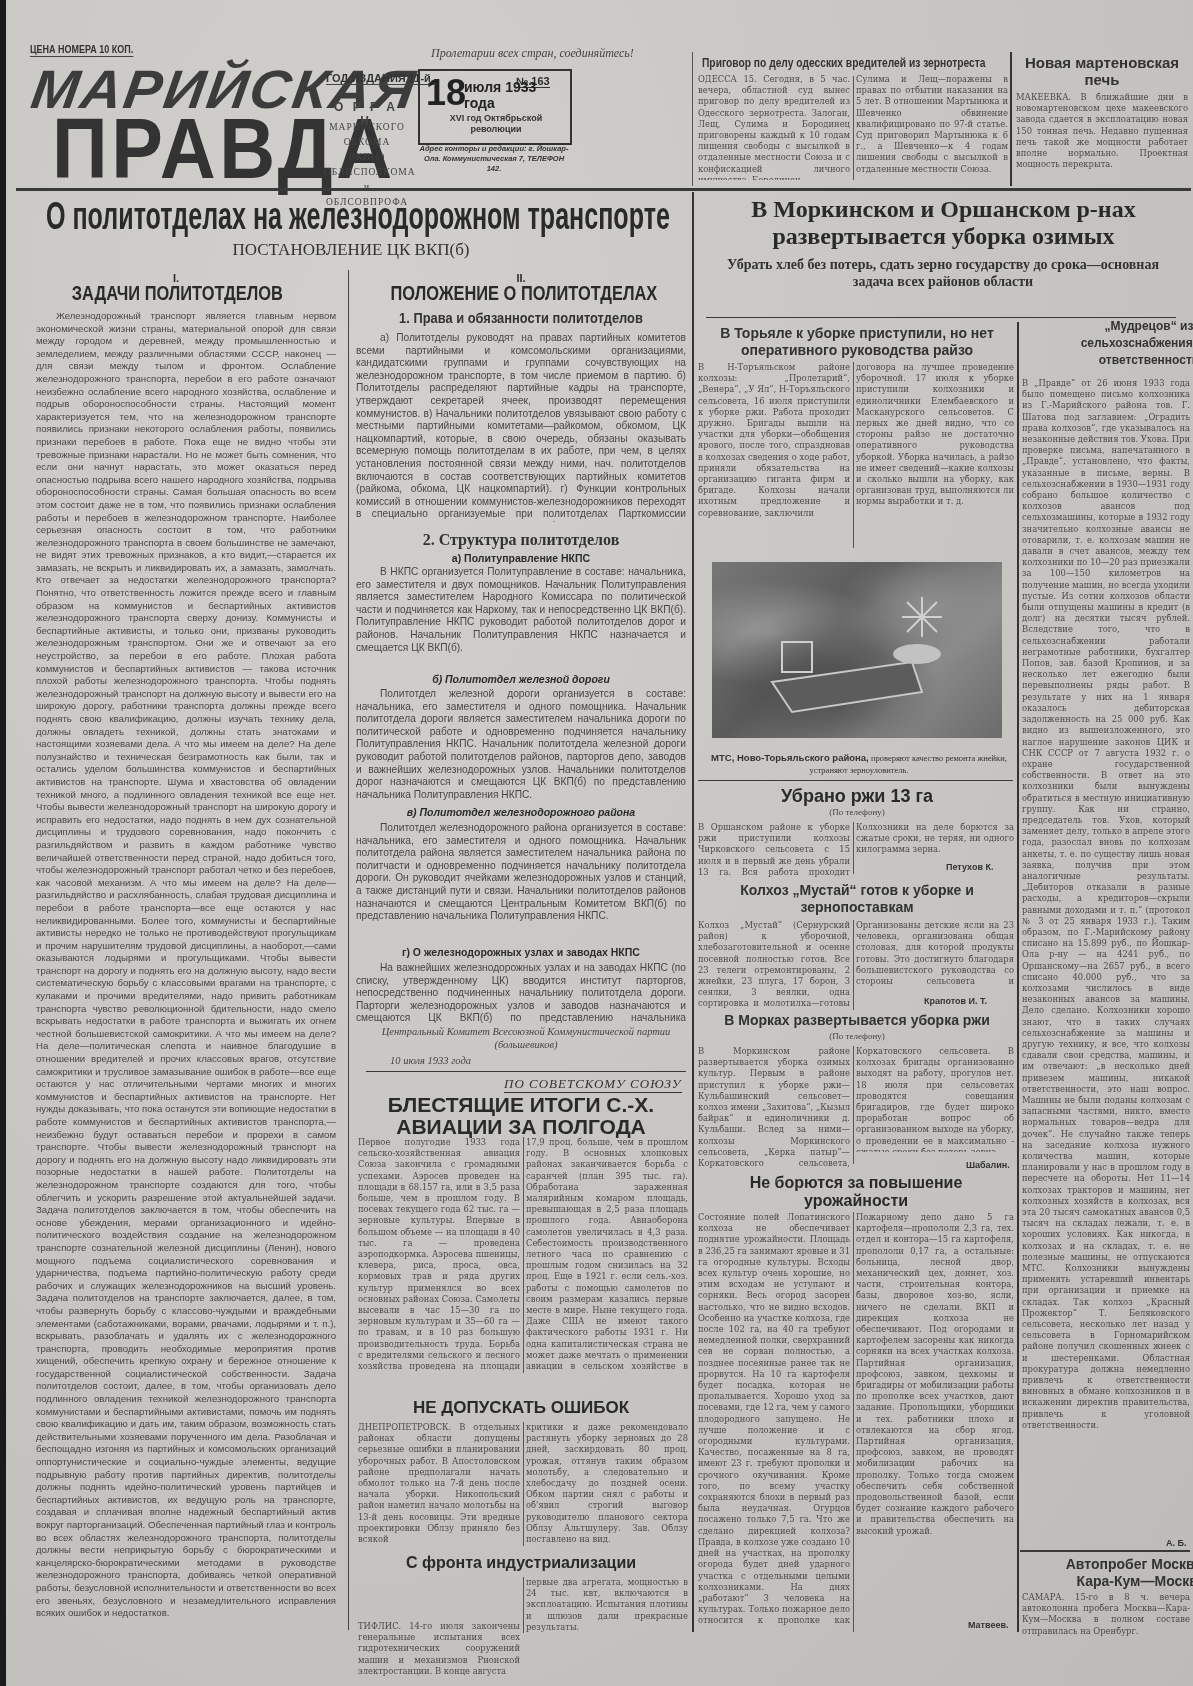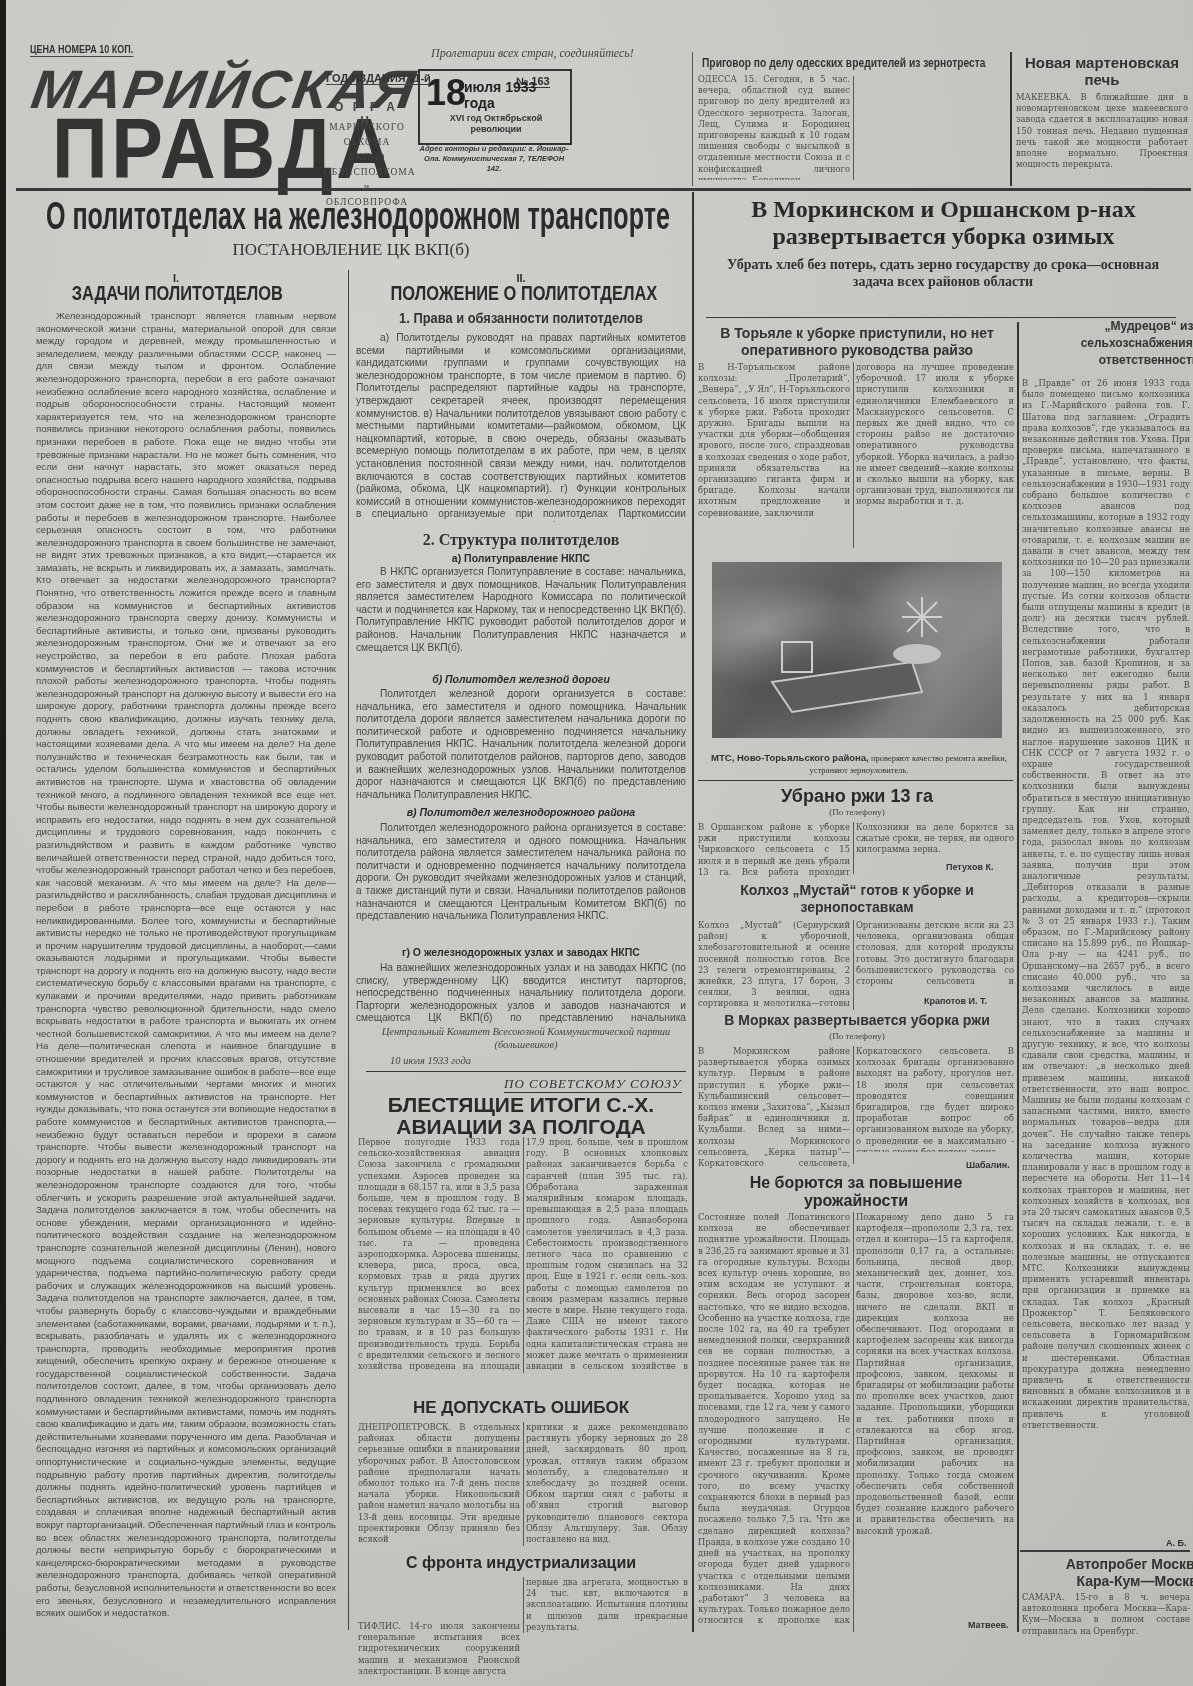--- a/index.html
+++ b/index.html
@@ -73,20 +73,21 @@
     <div class="abs cond center" style="left:20px;top:42px;width:112px;font-size:9px;line-height:11px;color:#333;">XVI год Октябрьской революции</div>
   </div>
   <div class="abs cond center" style="left:410px;top:144px;width:156px;font-size:7.5px;line-height:10px;color:#333;font-style:italic;">Адрес конторы и редакции: г. Йошкар-Ола. Коммунистическая 7, ТЕЛЕФОН 142.</div>
 
   <div class="rule-v" style="left:686px;top:52px;height:134px;"></div>
   <div class="rule-v2" style="left:1004px;top:52px;height:134px;"></div>
 
   <div class="abs cond" style="left:696px;top:56px;font-size:12.5px;color:#333;transform:scaleX(0.82);white-space:nowrap;">Приговор по делу одесских вредителей из зернотреста</div>
   <div class="abs body-text" style="left:692px;top:74px;width:152px;height:106px;">ОДЕССА 15. Сегодня, в 5 час. вечера, областной суд вынес приговор по делу вредителей из Одесского зернотреста. Залоган, Лещ, Сулима и Бородинец приговорены каждый к 10 годам лишения свободы с высылкой в отдаленные местности Союза и с конфискацией личного имущества. Бородинец,</div>
   <div class="rule-v" style="left:847px;top:76px;height:104px;"></div>
+  <div class="abs body-text" style="left:850px;top:74px;width:152px;height:106px;">Сулима и Лещ—поражены в правах по отбытии наказания на 5 лет. В отношении Мартынюка и Шевченко обвинение квалифицировано по 97-й статье. Суд приговорил Мартынюка к 6 г., а Шевченко—к 4 годам лишения свободы с высылкой в отдаленные местности Союза.</div>
 
   <div class="abs cond center" style="left:1008px;top:54px;width:176px;font-size:15px;line-height:17px;color:#333;">Новая мартеновская печь</div>
   <div class="abs body-text" style="left:1010px;top:92px;width:172px;height:92px;">МАКЕЕВКА. В ближайшие дни в новомартеновском цехе макеевского завода сдается в эксплоатацию новая 150 тонная печь. Недавно пущенная печь такой же мощности работает вполне нормально. Проектная мощность перекрыта.</div>
 
   <div class="rule-h" style="left:10px;top:188px;width:1175px;height:3px;"></div>
 
   <div class="abs cond" style="left:40px;top:196px;font-size:38px;line-height:40px;color:#2a2a2a;transform:scaleX(0.66);white-space:nowrap;">О политотделах на железнодорожном транспорте</div>
   <div class="abs center" style="left:10px;top:240px;width:670px;font-size:17px;color:#333;">ПОСТАНОВЛЕНИЕ ЦК ВКП(б)</div>
 
   <div class="abs center cond" style="left:20px;top:272px;width:300px;font-size:11px;">I.</div>

